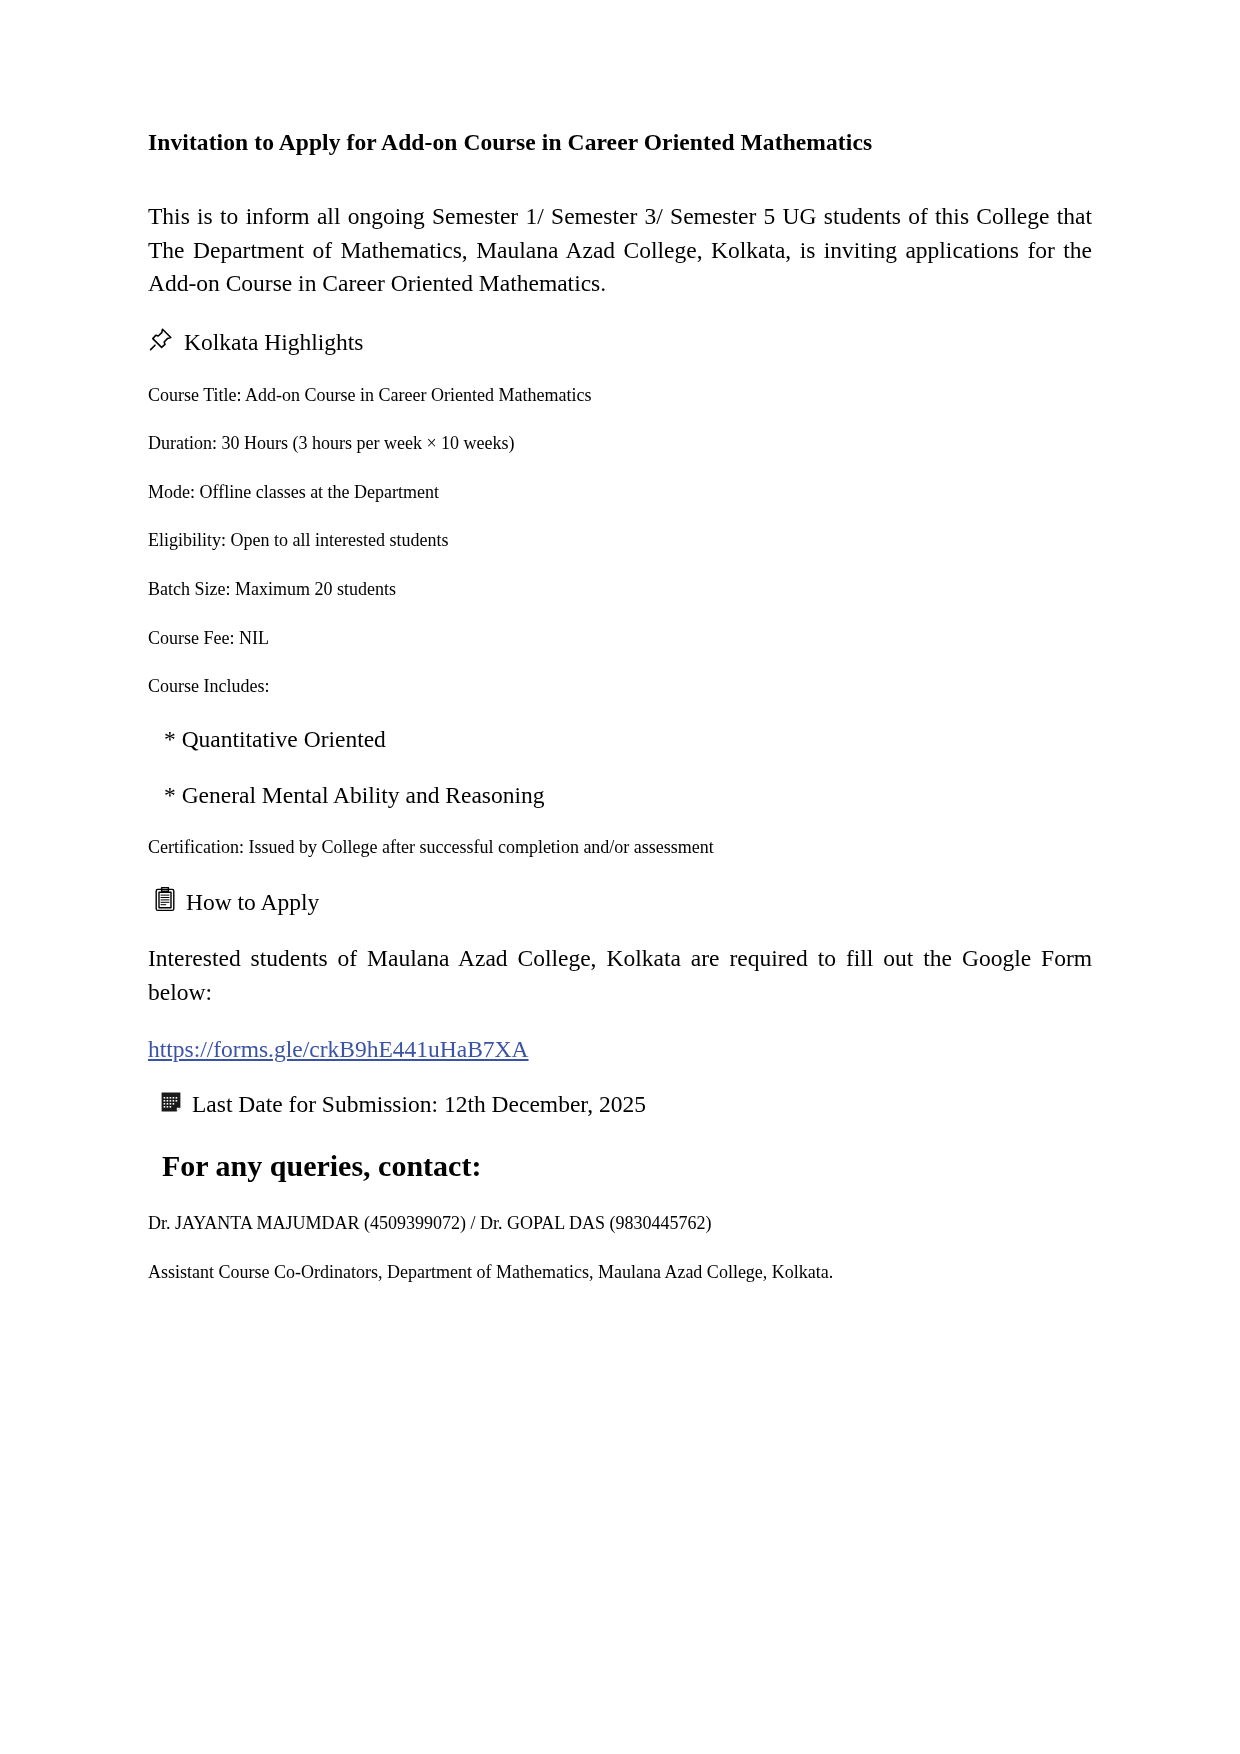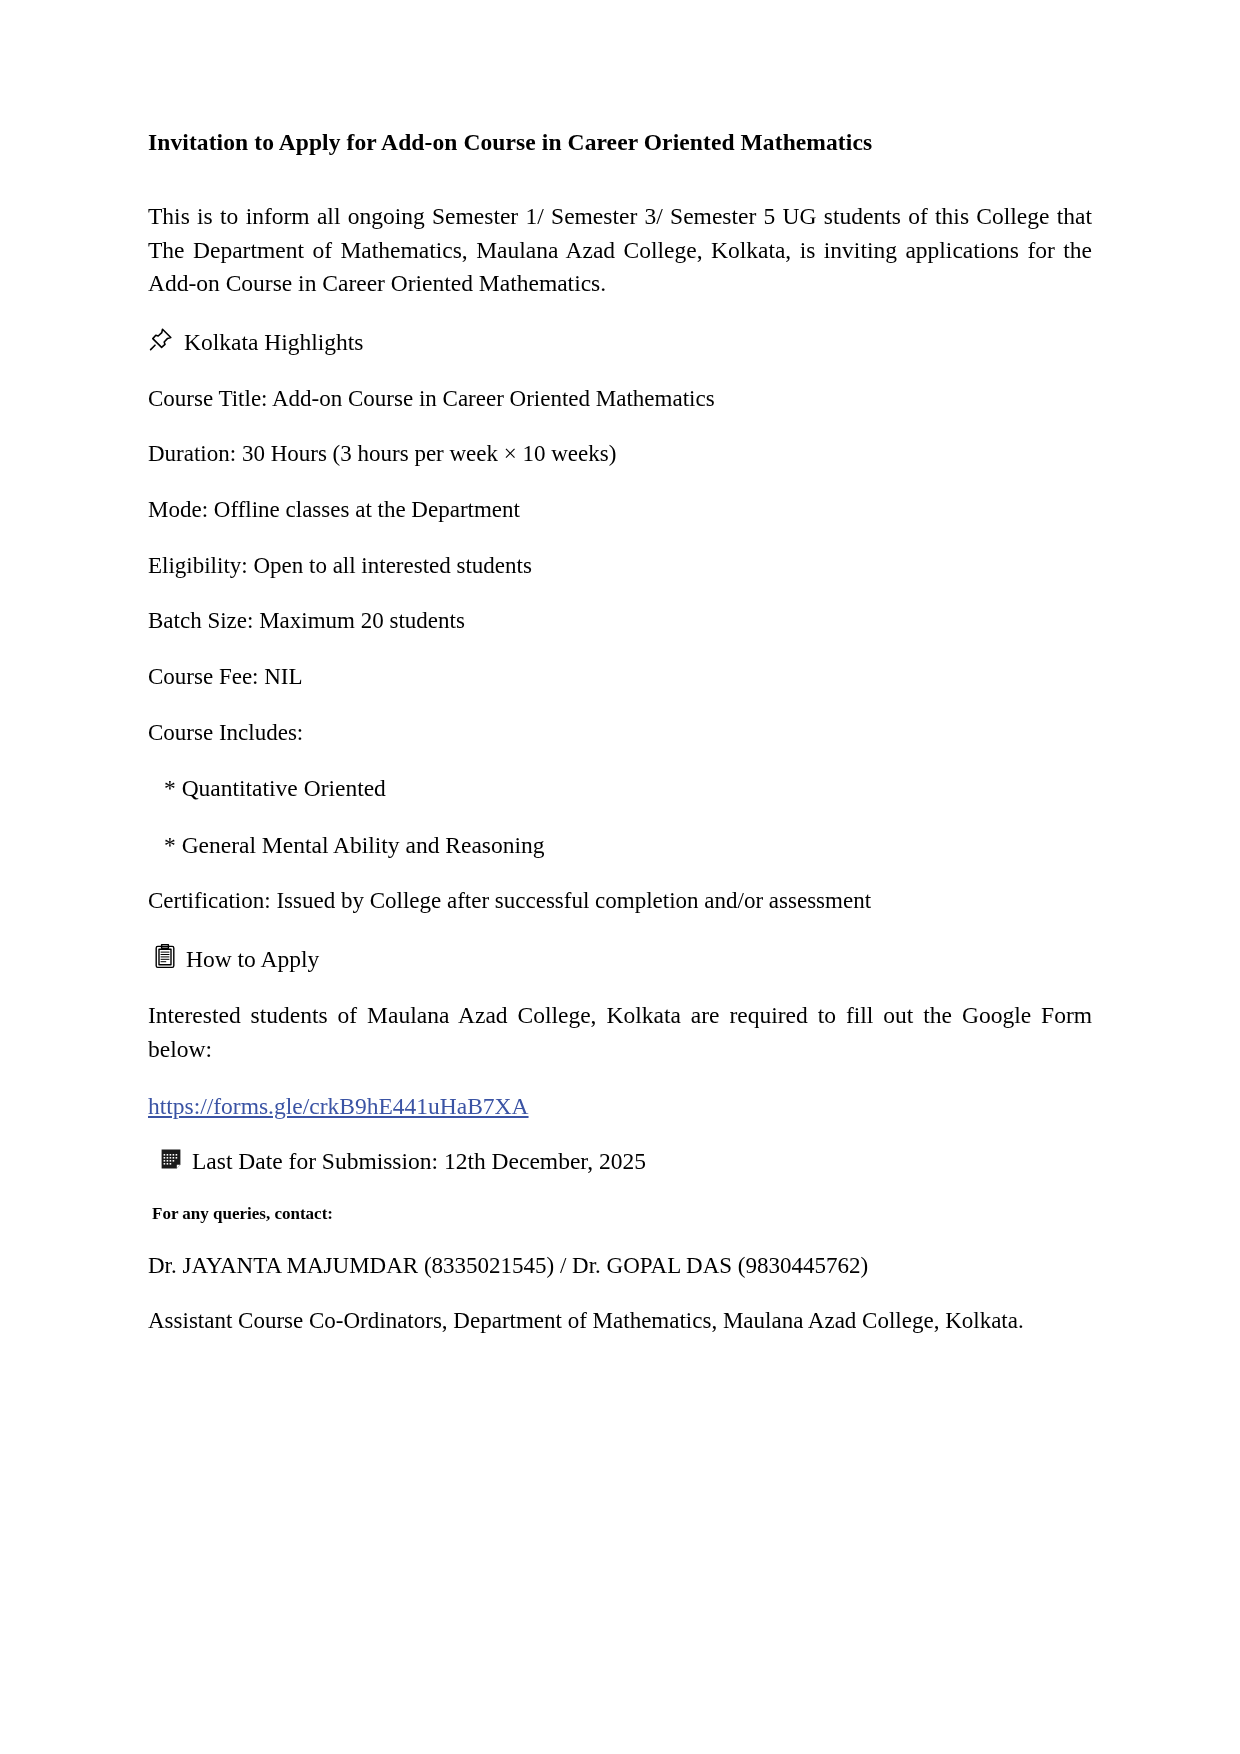--- a/index.html
+++ b/index.html
@@ -33,21 +33,21 @@
     margin: 0 0 43px 0;
   }
   p.para {
     font-size: 23.5px;
     line-height: 1.42;
     margin: 0 0 24px 0;
     text-align: justify;
     text-justify: inter-word;
   }
   p.line {
-    font-size: 23px;
+    font-size: 18px;
     line-height: 1.42;
     margin: 0 0 23px 0;
     text-align: left;
   }
   p.bullet {
     font-size: 23.5px;
     line-height: 1.42;
     margin: 0 0 23px 0;
     padding-left: 16px;
     text-align: left;
@@ -76,24 +76,24 @@
   a.link, .link {
     color: #3a53a4;
     text-decoration: underline;
     font-size: 23.5px;
     line-height: 1.42;
   }
   p.link-line {
     margin: 0 0 22px 0;
   }
   p.contact-heading {
-    font-size: 17px;
+    font-size: 30px;
     font-weight: bold;
     line-height: 1.42;
-    margin: 0 0 24px 4px;
+    margin: 0 0 24px 14px;
   }
 </style>
 </head>
 <body>
 
 <div class="page">
   <div class="content">
 
     <h1 class="doc-title">Invitation to Apply for Add-on Course in Career Oriented Mathematics</h1>
 
@@ -176,18 +176,18 @@
           </g>
           <path d="M20.4 17.8 l-3.6 3.8 v-3.8 z" fill="#ffffff"></path>
         </svg>
       </span>
       <span class="htext">Last Date for Submission: 12th December, 2025</span>
     </div>
 
 
     <p class="contact-heading">For any queries, contact:</p>
 
-    <p class="line">Dr. JAYANTA MAJUMDAR (8335021545) / Dr. GOPAL DAS (9830445762)</p>
+    <p class="line">Dr. JAYANTA MAJUMDAR (4509399072) / Dr. GOPAL DAS (9830445762)</p>
 
     <p class="line">Assistant Course Co-Ordinators, Department of Mathematics, Maulana Azad College, Kolkata.</p>
 
   </div>
 </div>
 
 </body></html>

